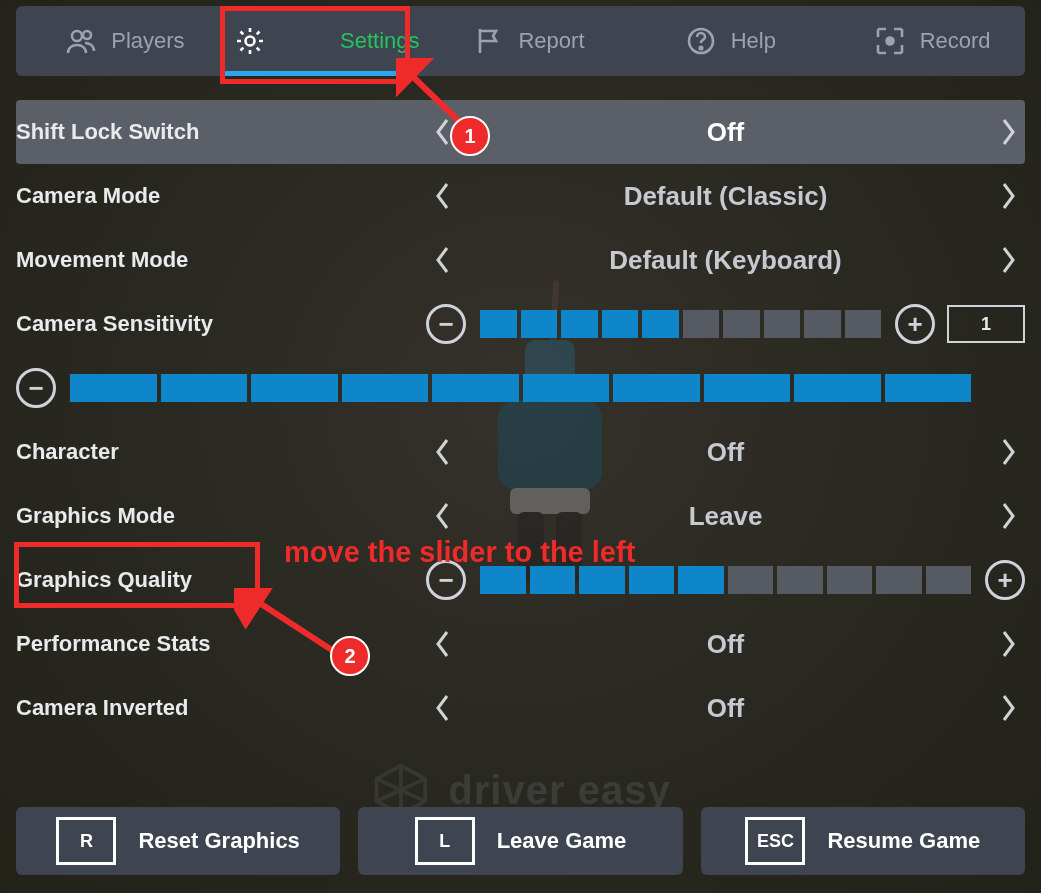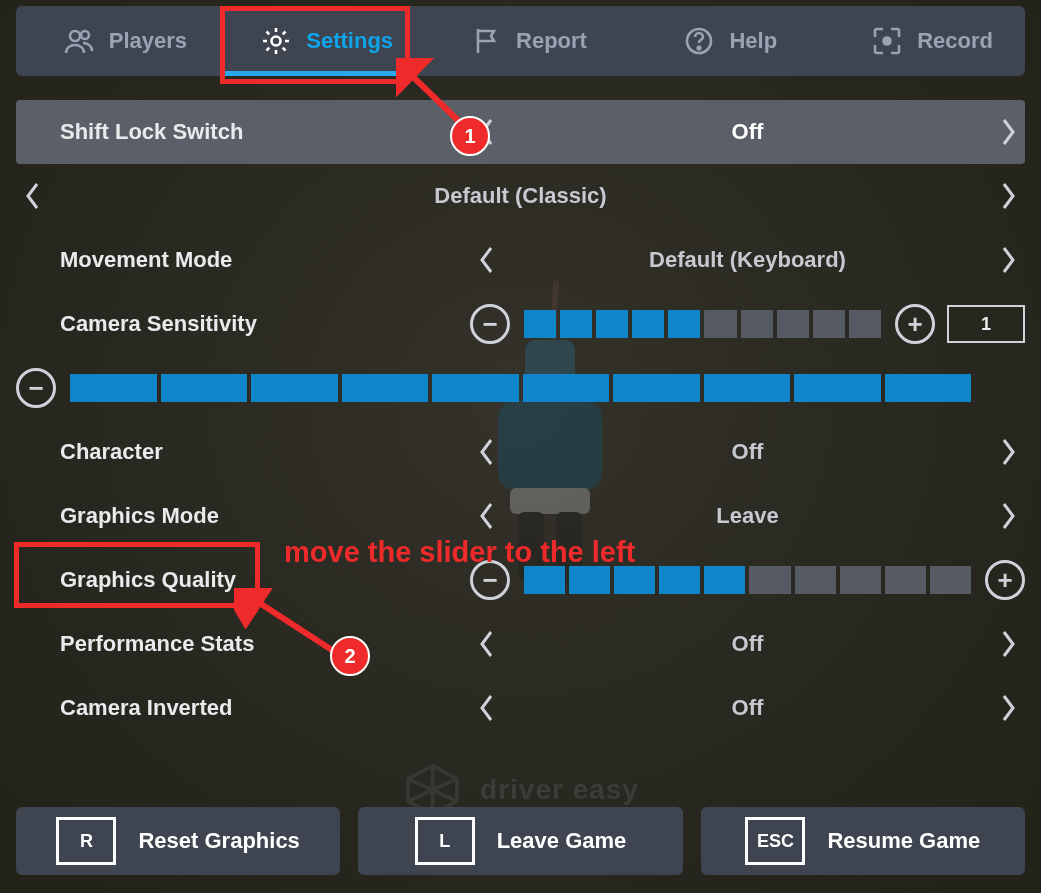--- a/index.html
+++ b/index.html
@@ -3,51 +3,51 @@
 <meta charset="utf-8">
 <style>
 html,body{margin:0;padding:0;width:1041px;height:893px;font-family:"Segoe UI",Arial,Helvetica,sans-serif;overflow:hidden;background:#222;}
 .stage{position:relative;width:1041px;height:893px;background:#2c2b24;}
 
 .backdrop{position:absolute;inset:0;background:radial-gradient(ellipse at 50% 45%,#34322a 0%,#2a2922 45%,#232219 100%);}
 .panel{position:absolute;left:16px;top:6px;right:16px;bottom:6px;}
 
 
 .tabs{display:flex;height:70px;background:#3e4450;border-radius:6px;overflow:hidden;}
-.tab{flex:1;display:flex;align-items:center;justify-content:center;gap:14px;color:#9aa2b4;font-weight:700;font-size:22px;cursor:pointer;position:relative;padding-left:16px;}
-.tab.active{color:#0ea5e9;}
+.tab{flex:1;display:flex;align-items:center;justify-content:center;gap:14px;color:#9aa2b4;font-weight:400;font-size:22px;cursor:pointer;position:relative;padding-left:16px;}
+.tab.active{color:#22c55e;justify-content:space-between;}
 .tab.active::after{content:"";position:absolute;left:6px;right:6px;bottom:0;height:5px;background:#2aa6ec;border-radius:2px;}
 .tab svg{width:32px;height:32px;}
 .tab.active svg{stroke:#fff;}
 
 
 .list{margin-top:24px;}
 .row{display:flex;align-items:center;height:64px;color:#e9eaec;font-size:22px;font-weight:700;}
 .row.hl{background:#5b5f68;border-radius:4px;}
-.row .lbl{width:410px;padding-left:8px;margin-left:36px;}
+.row .lbl{width:410px;}
 .row .ctrl{flex:1;display:flex;align-items:center;position:relative;}
 .chev{width:34px;height:34px;display:flex;align-items:center;justify-content:center;cursor:pointer;}
 .chev svg{width:20px;height:30px;stroke:#cfd2d8;stroke-width:3;fill:none;}
-.valtxt{flex:1;text-align:center;color:#c6c9d0;font-weight:600;font-size:22px;}
+.valtxt{flex:1;text-align:center;color:#c6c9d0;font-weight:600;font-size:26px;}
 .row.hl .valtxt{color:#fff;}
 
 
 .pm{width:34px;height:34px;border:3px solid #cfd2d8;border-radius:50%;display:flex;align-items:center;justify-content:center;cursor:pointer;color:#cfd2d8;font-size:26px;line-height:1;}
 .bar{display:flex;gap:4px;flex:1;margin:0 14px;}
 .seg{flex:1;height:28px;background:#565a63;}
 .seg.on{background:#0f86c9;}
 .numbox{width:74px;height:34px;border:2px solid #cfd2d8;margin-left:12px;color:#e9eaec;display:flex;align-items:center;justify-content:center;font-size:18px;font-weight:600;}
 
 
 .bottom{position:absolute;left:16px;right:16px;bottom:18px;display:flex;gap:18px;}
 .bbtn{flex:1;height:68px;background:#3e4450;border-radius:6px;display:flex;align-items:center;gap:22px;padding:0 18px;color:#fff;font-weight:800;font-size:22px;cursor:pointer;justify-content:center;}
 .keycap{min-width:42px;height:42px;border:3px solid #fff;display:flex;align-items:center;justify-content:center;font-size:18px;font-weight:800;padding:0 6px;}
 
 
-.wm{position:absolute;left:50%;top:760px;transform:translateX(-50%);display:flex;align-items:center;gap:18px;opacity:.20;color:#869097;font-weight:700;font-size:28px;letter-spacing:1px;pointer-events:none;}
+.wm{position:absolute;left:50%;top:760px;transform:translateX(-50%);display:flex;align-items:center;gap:18px;opacity:.20;color:#869097;font-weight:700;font-size:40px;letter-spacing:1px;pointer-events:none;}
 .wm svg{width:60px;height:60px;}
 
 
 .avatar{position:absolute;left:470px;top:340px;width:160px;height:260px;opacity:.30;pointer-events:none;}
 .avatar .head{position:absolute;left:55px;top:0;width:50px;height:60px;background:#2b7aa3;border-radius:10px 10px 6px 6px;}
 .avatar .torso{position:absolute;left:28px;top:60px;width:104px;height:90px;background:#0e5d86;border-radius:18px;}
 .avatar .skirt{position:absolute;left:40px;top:148px;width:80px;height:26px;background:#cfd2d8;border-radius:6px;}
 .avatar .lleg{position:absolute;left:48px;top:172px;width:26px;height:70px;background:#1a1a1a;border-radius:6px;}
 .avatar .rleg{position:absolute;left:86px;top:172px;width:26px;height:70px;background:#1a1a1a;border-radius:6px;}
 .avatar .stick{position:absolute;left:78px;top:-60px;width:6px;height:200px;background:#6e4447;border-radius:3px;transform:rotate(3deg);}
@@ -137,20 +137,21 @@
           <div class="valtxt">Off</div>
           <div class="chev">
               <svg viewBox="0 0 20 30">
                 <path d="M6 3l9 12-9 12"></path>
               </svg>
             </div>
         </div>
       </div>
 
       <div class="row">
+        <div class="lbl">Camera Mode</div>
         <div class="ctrl">
           <div class="chev">
               <svg viewBox="0 0 20 30">
                 <path d="M14 3 5 15l9 12"></path>
               </svg>
             </div>
           <div class="valtxt">Default (Classic)</div>
           <div class="chev">
               <svg viewBox="0 0 20 30">
                 <path d="M6 3l9 12-9 12"></path>

